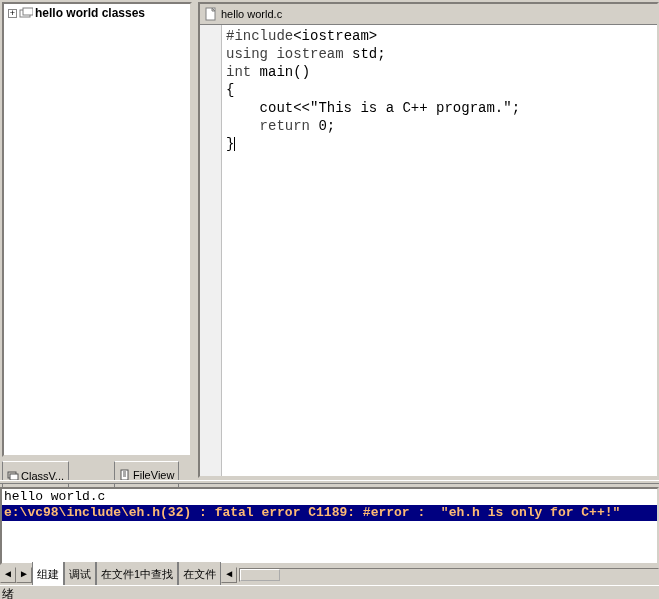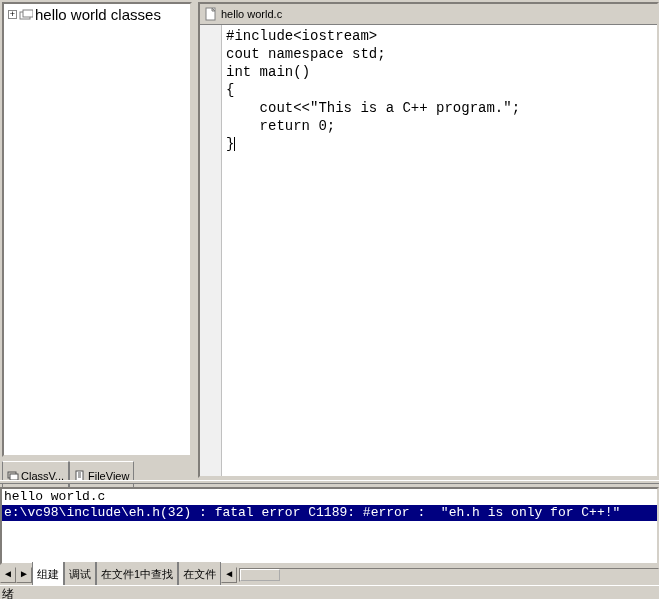--- a/index.html
+++ b/index.html
@@ -43,22 +43,22 @@
     }
     .tree-icon {
       width: 14px;
       height: 12px;
       display: inline-flex;
       align-items: center;
       justify-content: center;
       font-size: 11px;
     }
     .tree-label {
-      font-weight: normal;
-      font-size: 15px;
+      font-weight: bold;
+      font-size: 12px;
     }
     .splitter-v {
       width: 6px;
       background: #d4d0c8;
       cursor: col-resize;
     }
     .right-area {
       flex: 1;
       display: flex;
       flex-direction: column;
@@ -94,21 +94,21 @@
     }
     .code-area {
       flex: 1;
       font-family: "Fixedsys", "Courier New", monospace;
       font-size: 14px;
       line-height: 18px;
       padding: 2px 4px;
       white-space: pre;
       color: #000;
     }
-    .kw { color: #000000; }
+    .kw { color: #404040; }
     .caret {
       display: inline-block;
       width: 1px;
       height: 14px;
       background: #000;
       vertical-align: middle;
     }
     .left-tabs {
       position: absolute;
       left: 2px;
@@ -122,21 +122,22 @@
       background: #d4d0c8;
       padding: 1px 4px;
       font-size: 11px;
       display: flex;
       align-items: center;
       gap: 2px;
       height: 30px;
     }
     .left-tab.active {
       background: #d4d0c8;
-      border-bottom: 1px solid #6d28d9;
+      border-bottom: 4px solid #6d28d9;
+      margin-left: 45px;
     }
     .tab-icon {
       width: 12px;
       height: 12px;
       display: inline-block;
     }
     .splitter-h {
       position: absolute;
       top: 480px;
       left: 0;
@@ -158,21 +159,22 @@
       font-size: 13px;
       line-height: 16px;
       overflow: hidden;
     }
     .output-line {
       white-space: pre;
       padding-left: 2px;
     }
     .output-highlight {
       background: #000080;
-      color: #ffffff;
+      color: #fdba74;
+      font-weight: bold;
     }
     .output-tabs {
       position: absolute;
       top: 566px;
       left: 0;
       right: 0;
       height: 18px;
       display: flex;
       align-items: center;
       background: #d4d0c8;
@@ -248,21 +250,21 @@
         <svg width="14" height="14">
             <rect x="2" y="1" width="9" height="12" fill="#fff" stroke="#808080"></rect>
             <path d="M8 1 L11 4 L8 4 Z" fill="#d4d0c8" stroke="#808080"></path>
           </svg>
       </span>
       <span class="editor-tab-label">hello world.c</span>
     </div>
     <div class="editor-wrap">
       <div class="gutter"></div>
       <div class="code-area" id="code-area"><span class="kw">#include</span><span>&lt;iostream&gt;</span>
-<span class="kw">cout</span><span> </span><span class="kw">namespace</span><span> std;</span>
+<span class="kw">using</span><span> </span><span class="kw">iostream</span><span> std;</span>
 <span class="kw">int</span><span> main()</span>
 <span>{</span>
 <span>    cout&lt;&lt;</span><span>"This is a C++ program."</span><span>;</span>
 <span>    </span><span class="kw">return</span><span> 0;</span>
 <span>}</span><span class="caret"></span>
 </div>
     </div>
   </div>
 </div>
 

